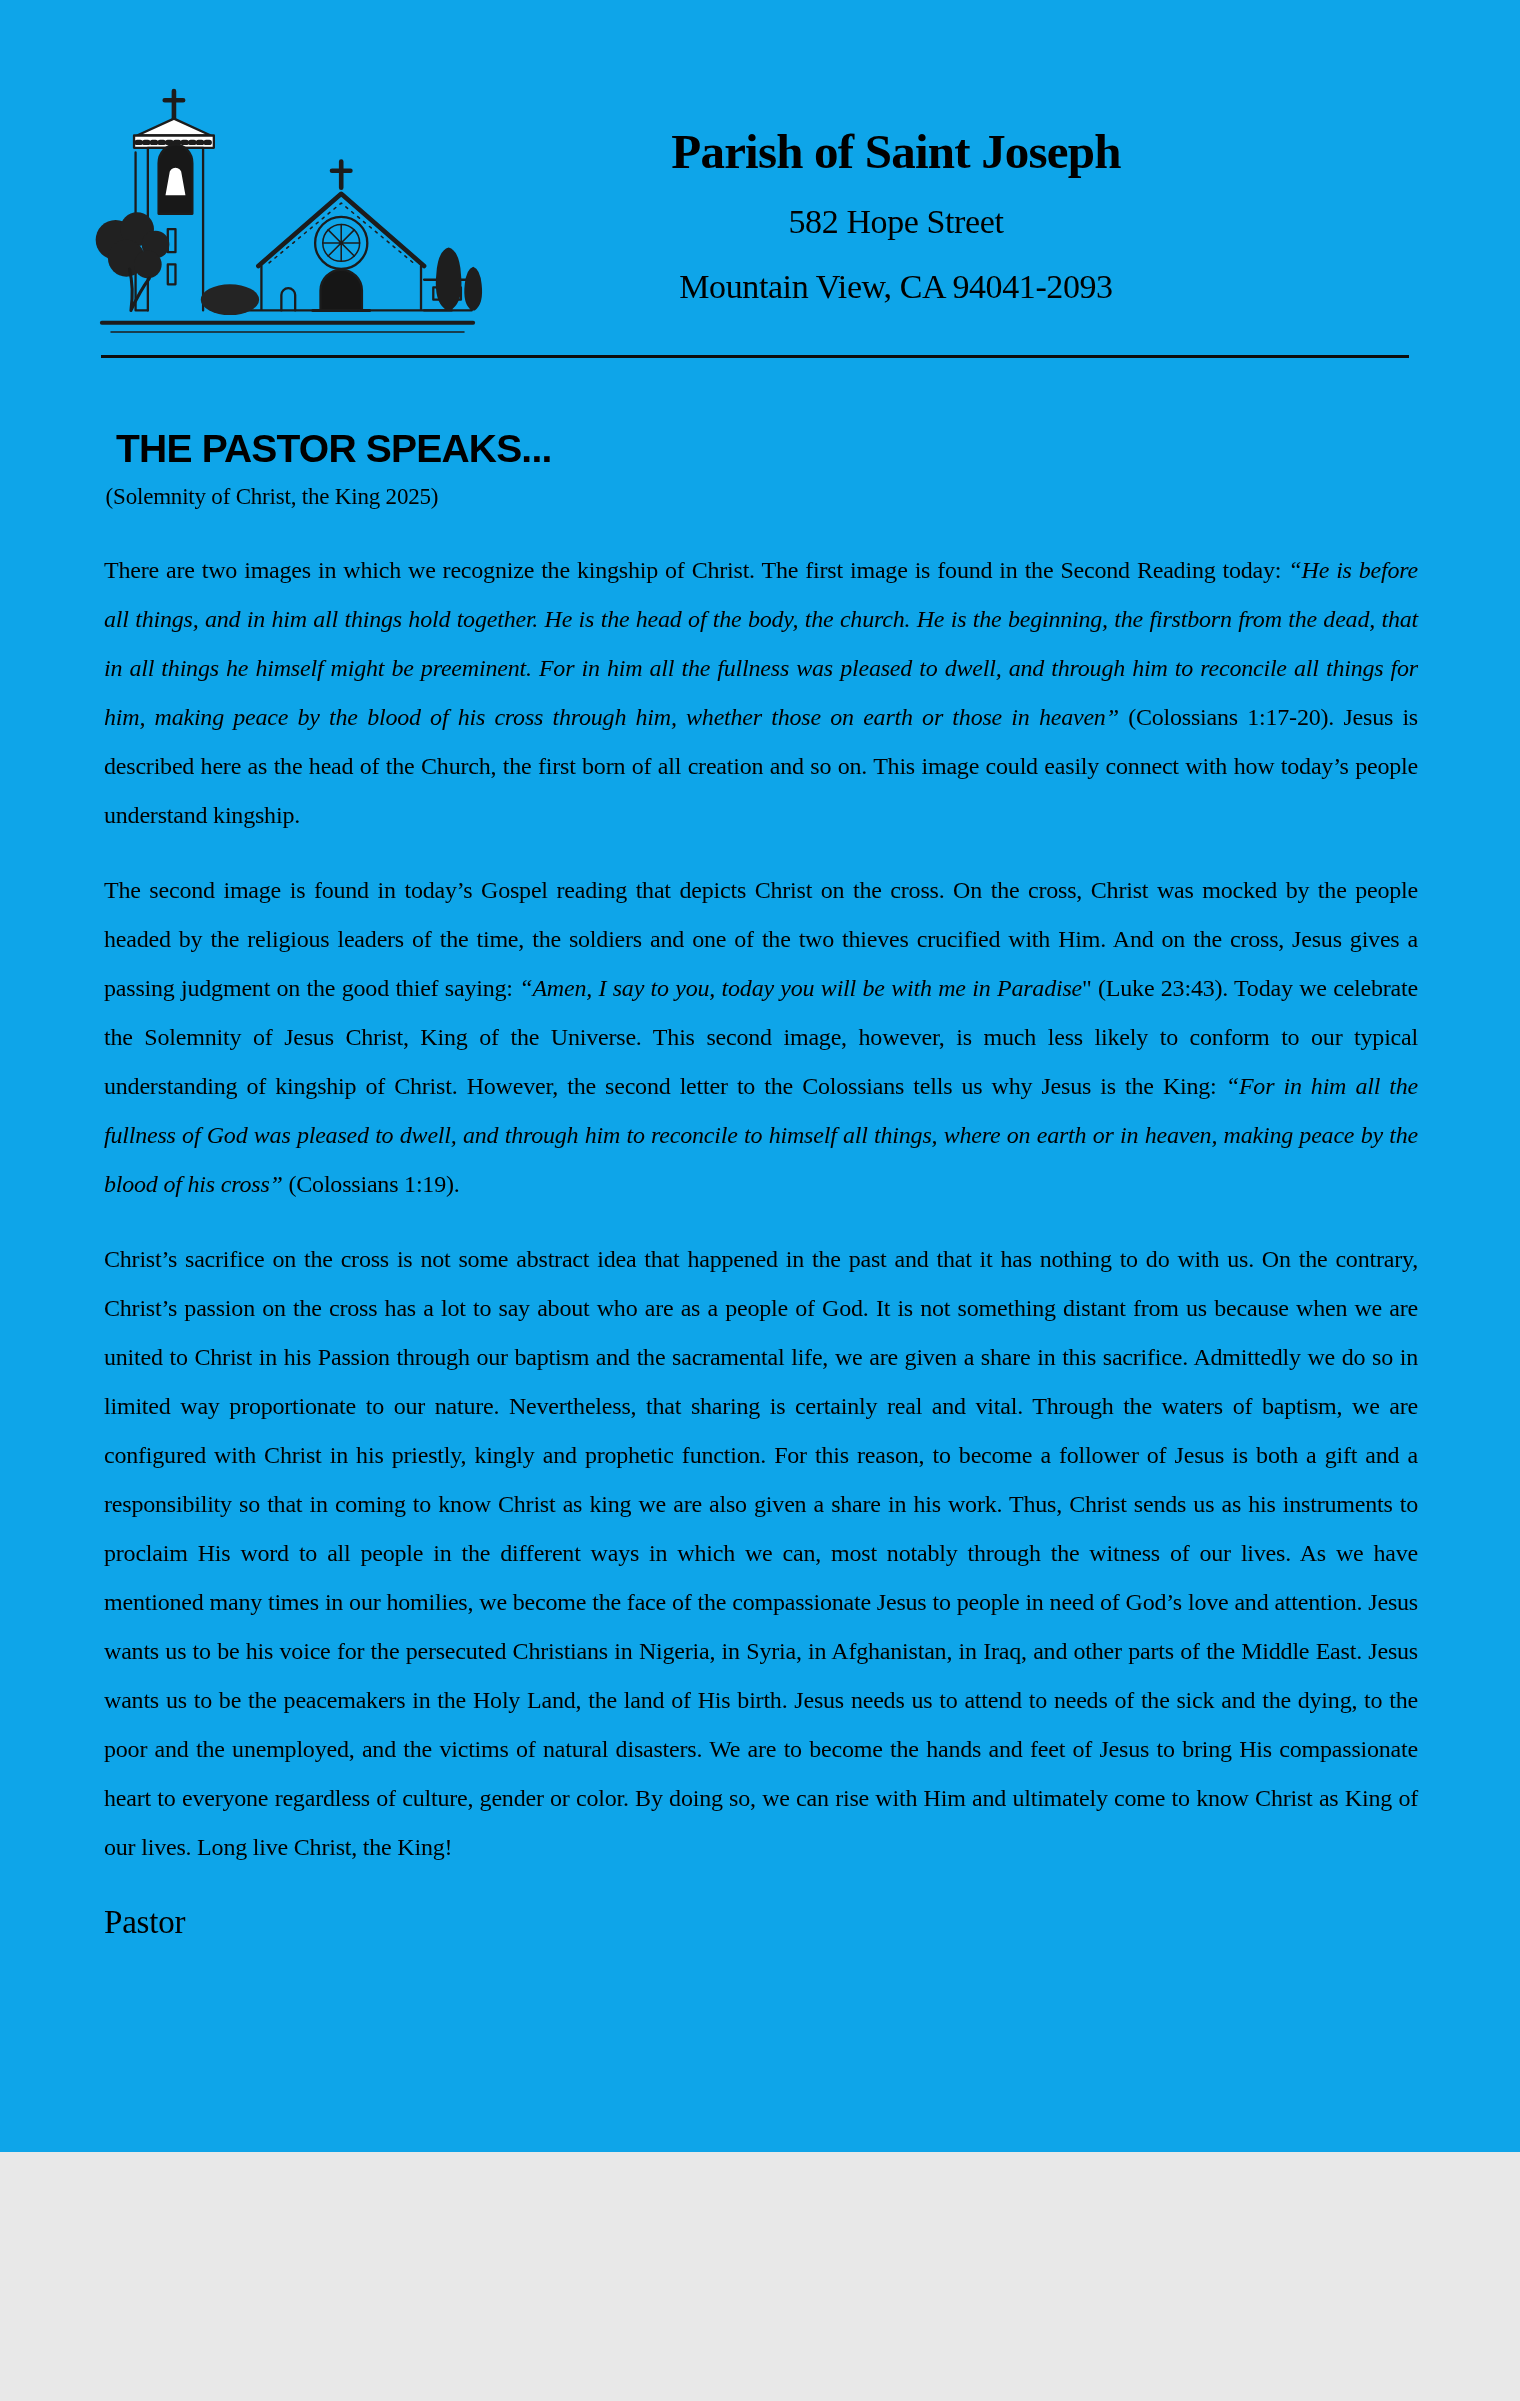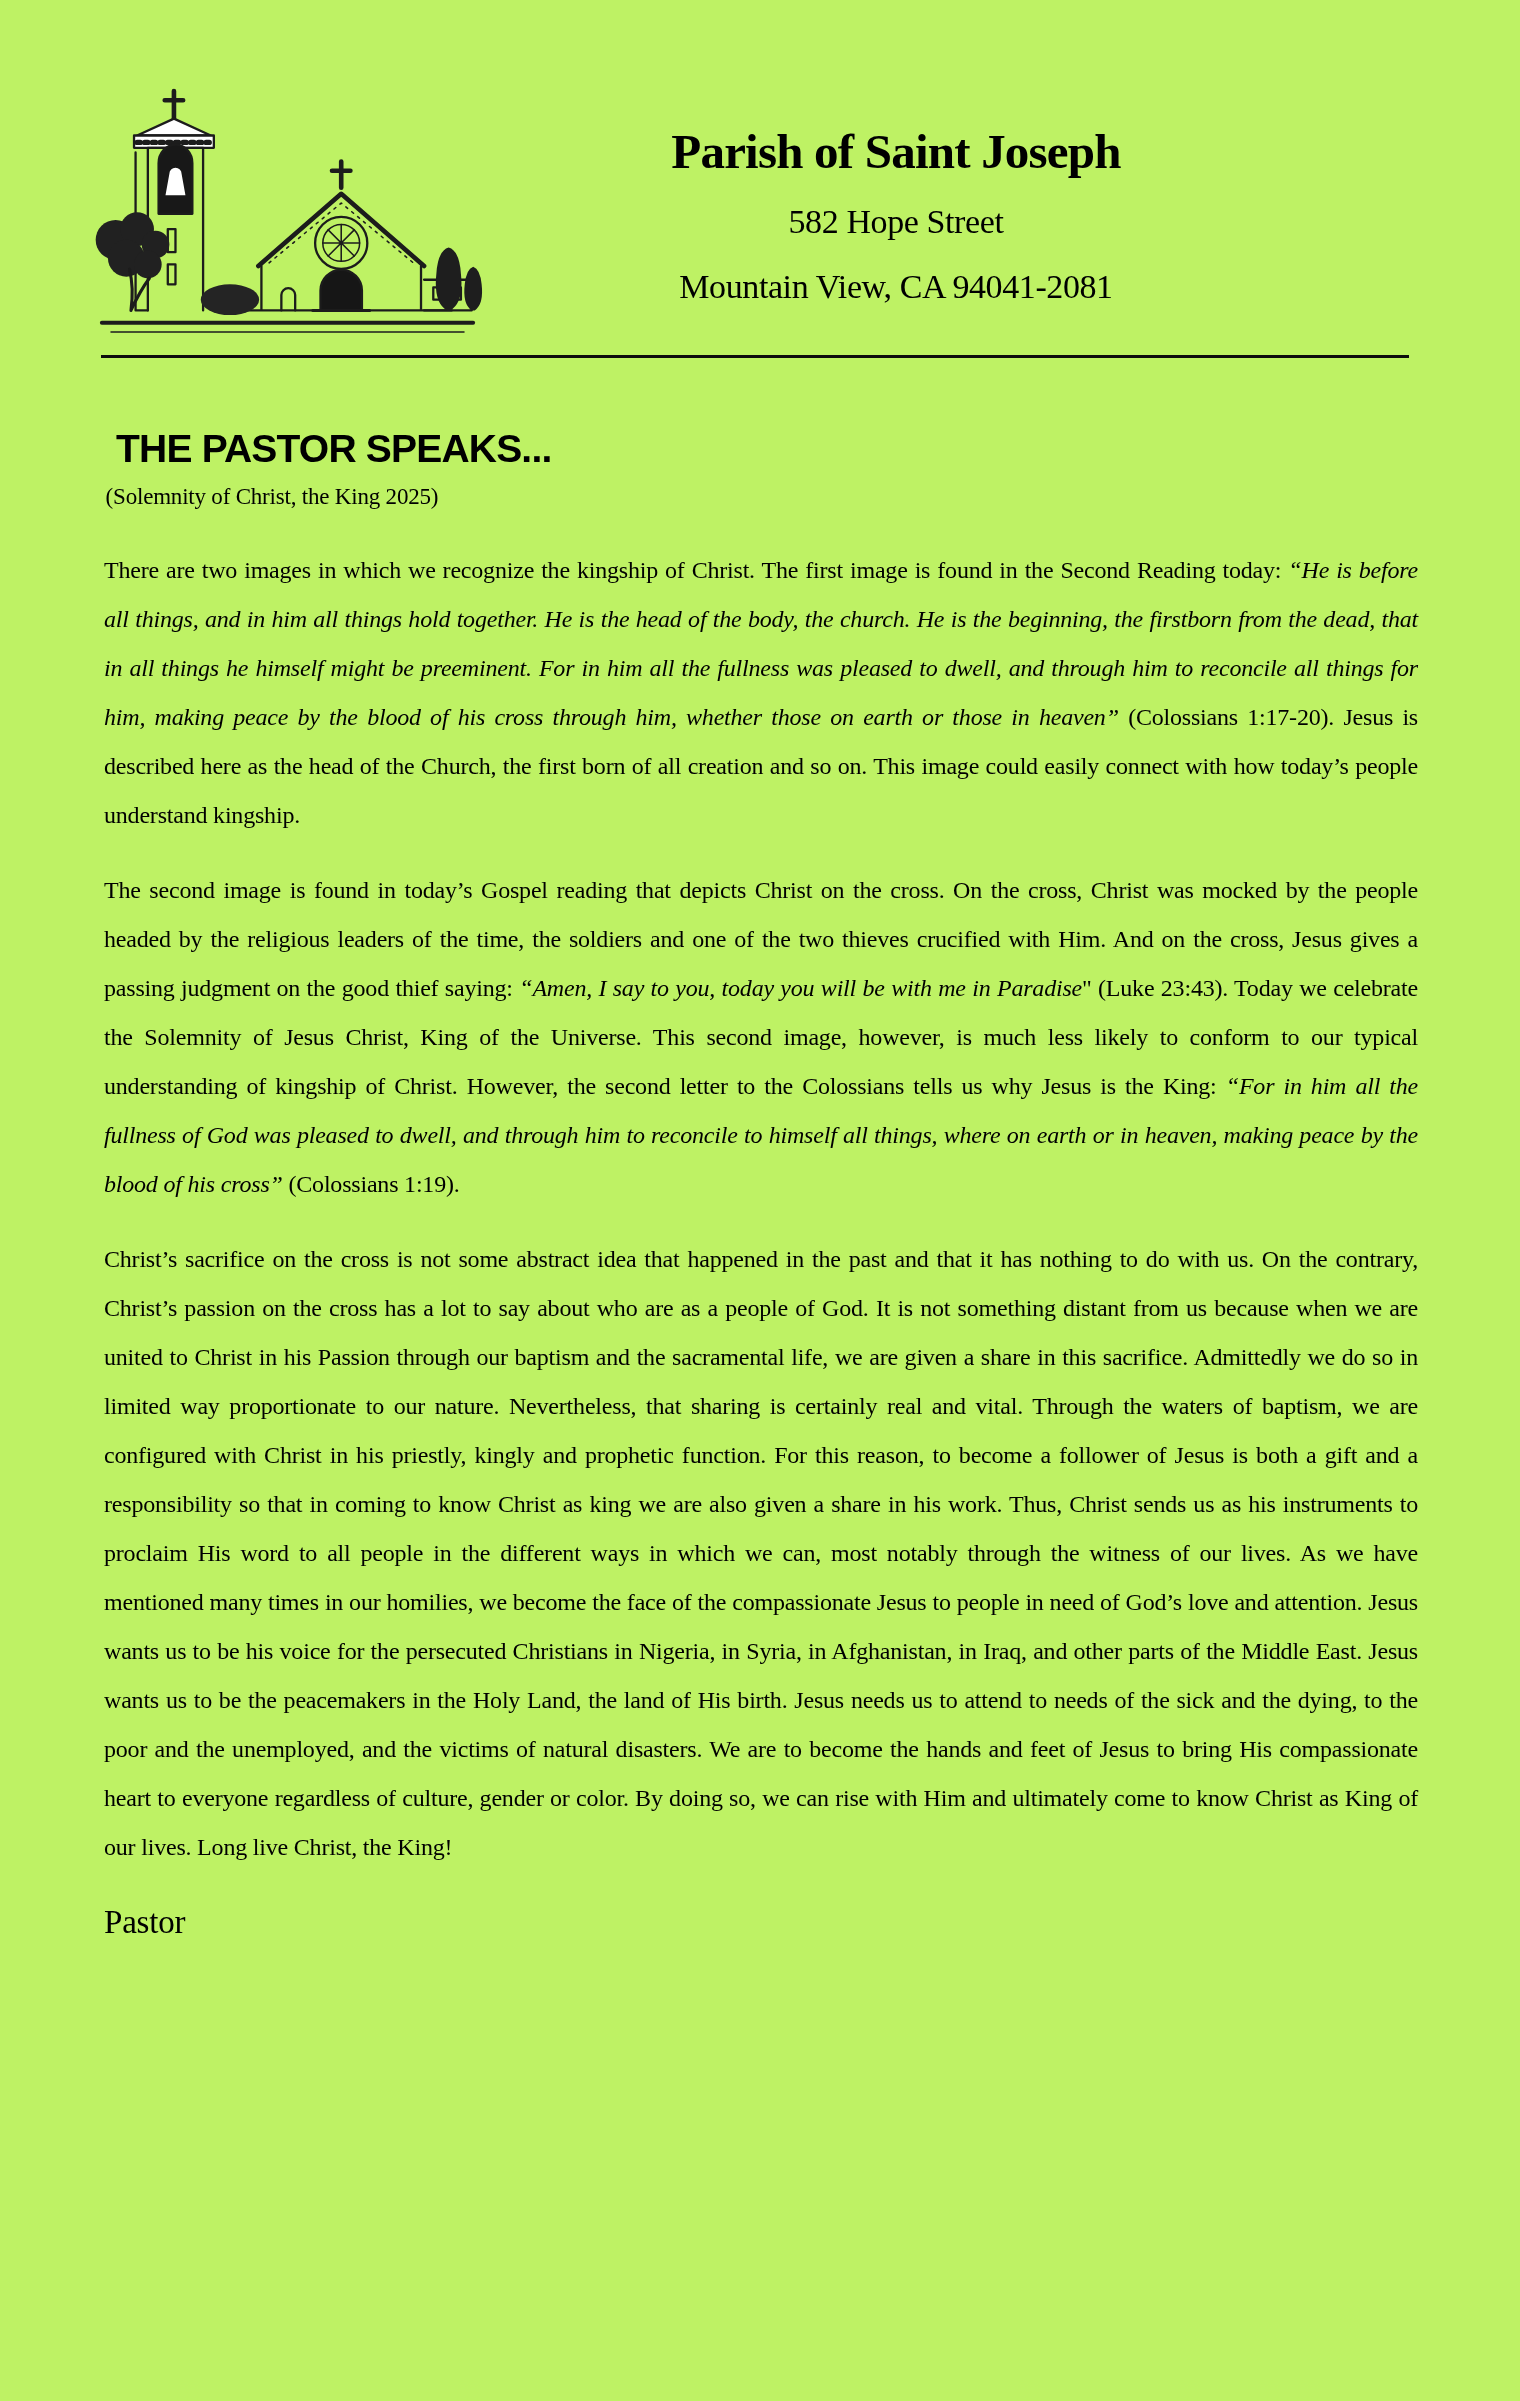--- a/index.html
+++ b/index.html
@@ -1,19 +1,19 @@
 <!DOCTYPE html>
 <html style="font-size:12.6px"><head>
 <meta charset="utf-8">
 <style>
   html,body{margin:0;padding:0;background:#e8e8e8;}
   .page{
     position:relative;
-    width:1521px;height:2401px;
-    background:#bef264;
+    width:1521px;height:2152px;
+    background:#0ea5e9;
     color:#000;
     font-family:"Liberation Serif", serif;
     overflow:hidden;
   }
   
   .logo{
     position:absolute;left:88px;top:52px;
     width:399px;height:299px;
   }
   .logo svg{width:100%;height:100%;}
@@ -121,21 +121,21 @@
 
         <path d="M18,348 H502" stroke-width="5"></path>
         <path d="M30,360 H490" stroke-width="2"></path>
       </g>
     </svg>
   </div>
 
   <div class="header-text">
     <div class="church-name">Parish of Saint Joseph</div>
     <div class="address">582 Hope Street</div>
-    <div class="address">Mountain View, CA 94041-2081</div>
+    <div class="address">Mountain View, CA 94041-2093</div>
   </div>
 
   <div class="rule"></div>
 
   <div class="content">
     <h1 class="article-title">THE PASTOR SPEAKS...</h1>
     <div class="article-subtitle">(Solemnity of Christ, the King 2025)</div>
 
     <div class="body-copy">
       <p><span>There are two images in which we recognize the kingship of Christ. The first image is found in the Second Reading today: </span><span class="i">“He is before all things, and in him all things hold together. He is the head of the body, the church. He is the beginning, the firstborn from the dead, that in all things he himself might be preeminent. For in him all the fullness was pleased to dwell, and through him to reconcile all things for him, making peace by the blood of his cross through him, whether those on earth or those in heaven”</span><span> (Colossians 1:17-20). Jesus is described here as the head of the Church, the first born of all creation and so on. This image could easily connect with how today’s people understand kingship.</span></p>

